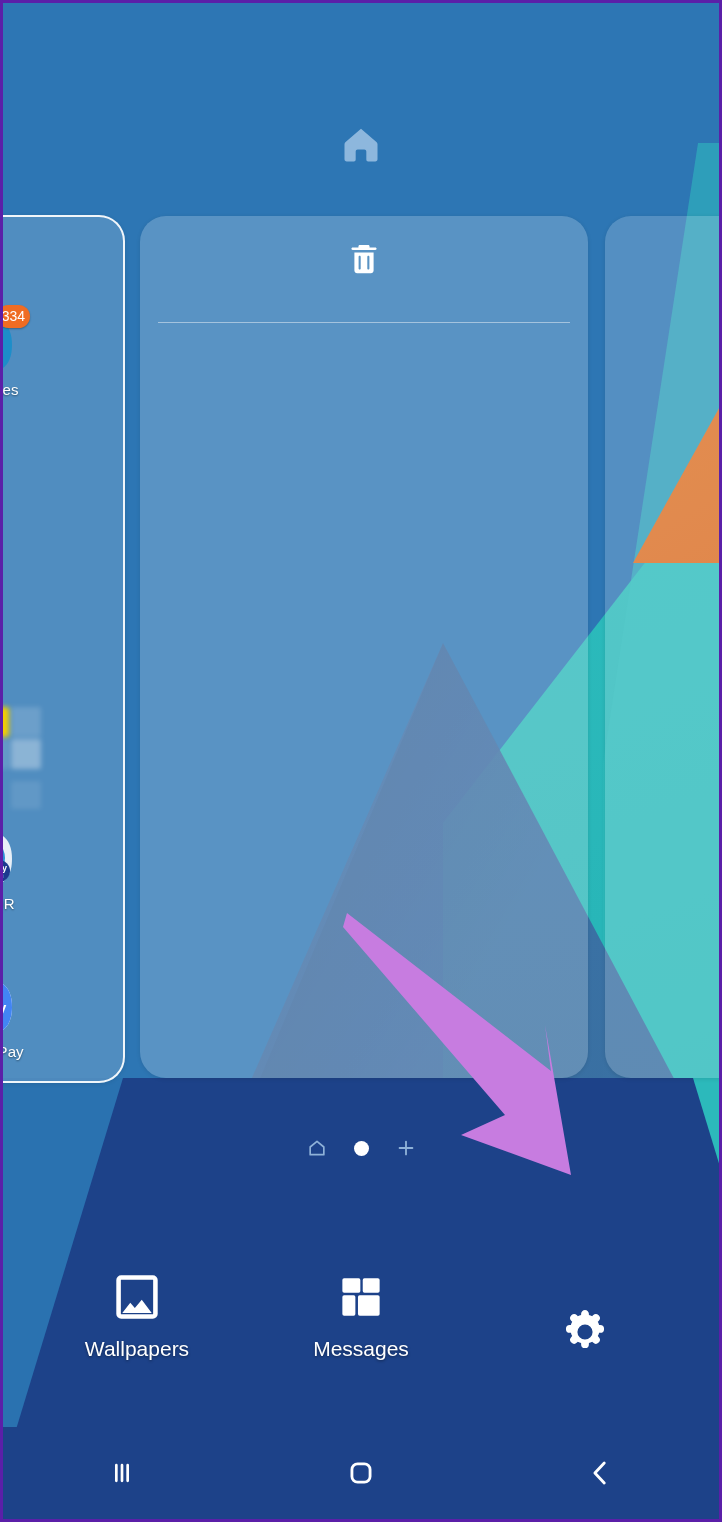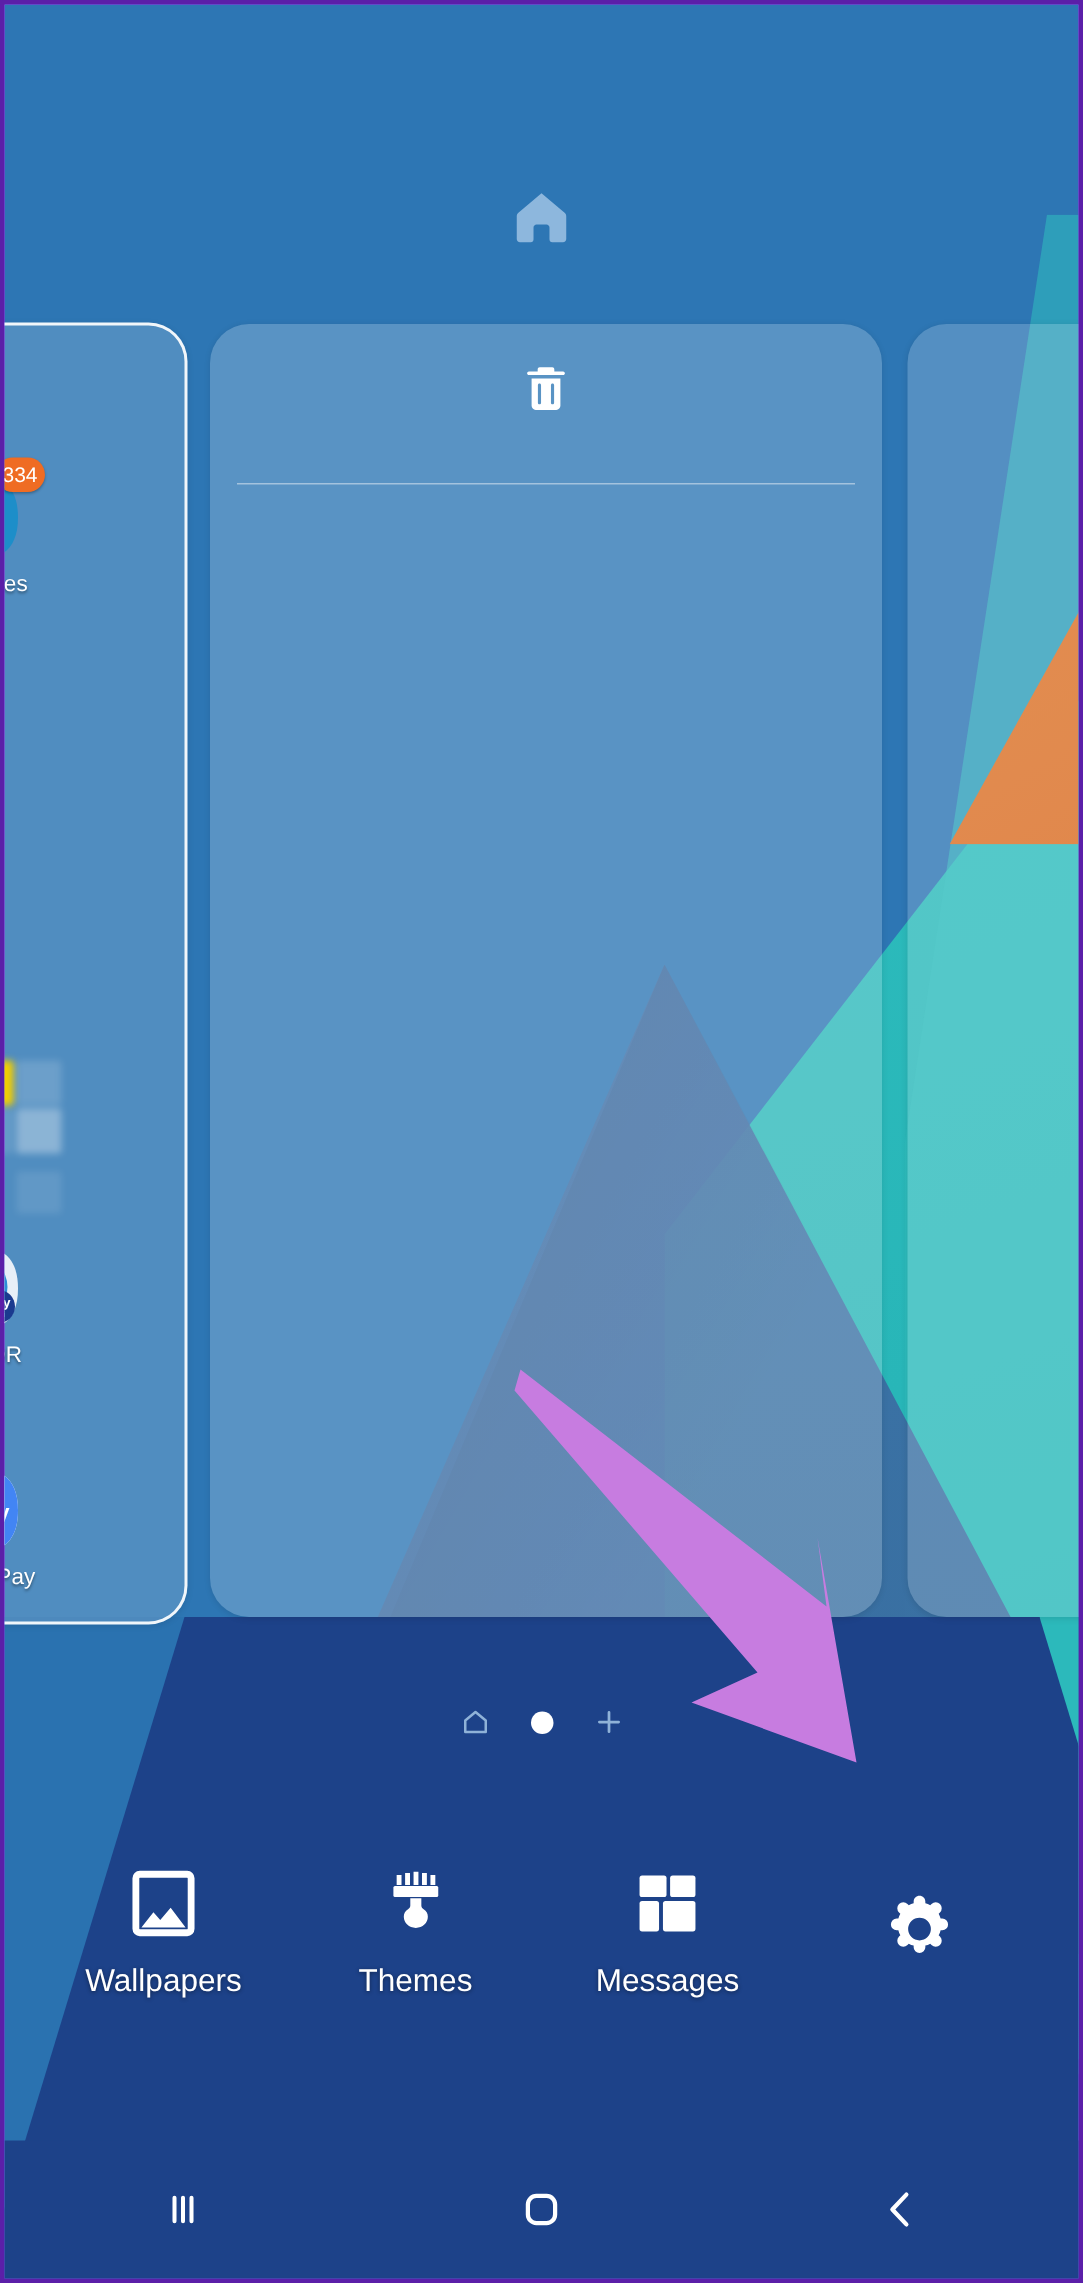--- a/index.html
+++ b/index.html
@@ -114,21 +114,21 @@
   
   #page-dots{
     position:absolute;left:0;right:0;top:1128px;height:34px;
     display:flex;align-items:center;justify-content:center;gap:26px;
   }
   .dot-active{width:15px;height:15px;border-radius:50%;background:#fff;}
 
   
   #bottom-menu{
     position:absolute;left:0;right:0;top:1208px;height:150px;
-    display:flex;align-items:center;justify-content:space-around;
+    display:flex;align-items:flex-end;justify-content:space-around;
     padding:0 22px;box-sizing:border-box;
   }
   .menu-item{
     width:150px;text-align:center;cursor:pointer;
   }
   .menu-ico{height:58px;display:flex;align-items:center;justify-content:center;}
   .menu-label{
     margin-top:10px;color:#fff;font-size:21px;line-height:25px;
     text-shadow:0 1px 3px rgba(0,0,0,.45);
   }
@@ -276,30 +276,20 @@
     <div class="menu-item">
       <div class="menu-ico">
         <svg width="52" height="52" viewBox="0 0 24 24">
           <rect x="3.5" y="3" width="17" height="18" rx="1.2" fill="none" stroke="#ffffff" stroke-width="2.1"></rect>
           <path fill="#ffffff" d="M5.2 19.4h13.6l-4.6-6.1-3.2 3.8-2.1-2.4-3.7 4.7z"></path>
         </svg>
       </div>
       <div class="menu-label">Wallpapers</div>
     </div>
 
-    <div class="menu-item">
-      <div class="menu-ico">
-        <svg width="52" height="52" viewBox="0 0 24 24">
-          <path fill="#ffffff" d="M6.2 3.2h1.5v3.1H6.2zM8.8 2.6h1.5v3.7H8.8zM11.4 2.2h1.5v4.1h-1.5zM14 2.6h1.5v3.7H14zM16.6 3.2h1.5v3.1h-1.5z"></path>
-          <rect x="5.2" y="6.6" width="13.8" height="3.4" rx=".5" fill="#ffffff"></rect>
-          <path fill="#ffffff" d="M10.3 10.4h3.5v2.3c0 .5.3.8.7 1.1.9.6 1.3 1.3 1.3 2.3 0 1.9-1.6 3.4-3.7 3.4s-3.7-1.5-3.7-3.4c0-1 .4-1.7 1.3-2.3.4-.3.7-.6.7-1.1v-2.3z"></path>
-        </svg>
-      </div>
-      <div class="menu-label">Themes</div>
-    </div>
 
     <div class="menu-item">
       <div class="menu-ico">
         <svg width="52" height="52" viewBox="0 0 24 24">
           <rect x="3.4" y="3.4" width="8.3" height="6.6" rx=".8" fill="#ffffff"></rect>
           <rect x="12.8" y="3.4" width="7.8" height="6.6" rx=".8" fill="#ffffff"></rect>
           <rect x="3.4" y="11.2" width="6" height="9.4" rx=".8" fill="#ffffff"></rect>
           <rect x="10.6" y="11.2" width="10" height="9.4" rx=".8" fill="#ffffff"></rect>
         </svg>
       </div>

